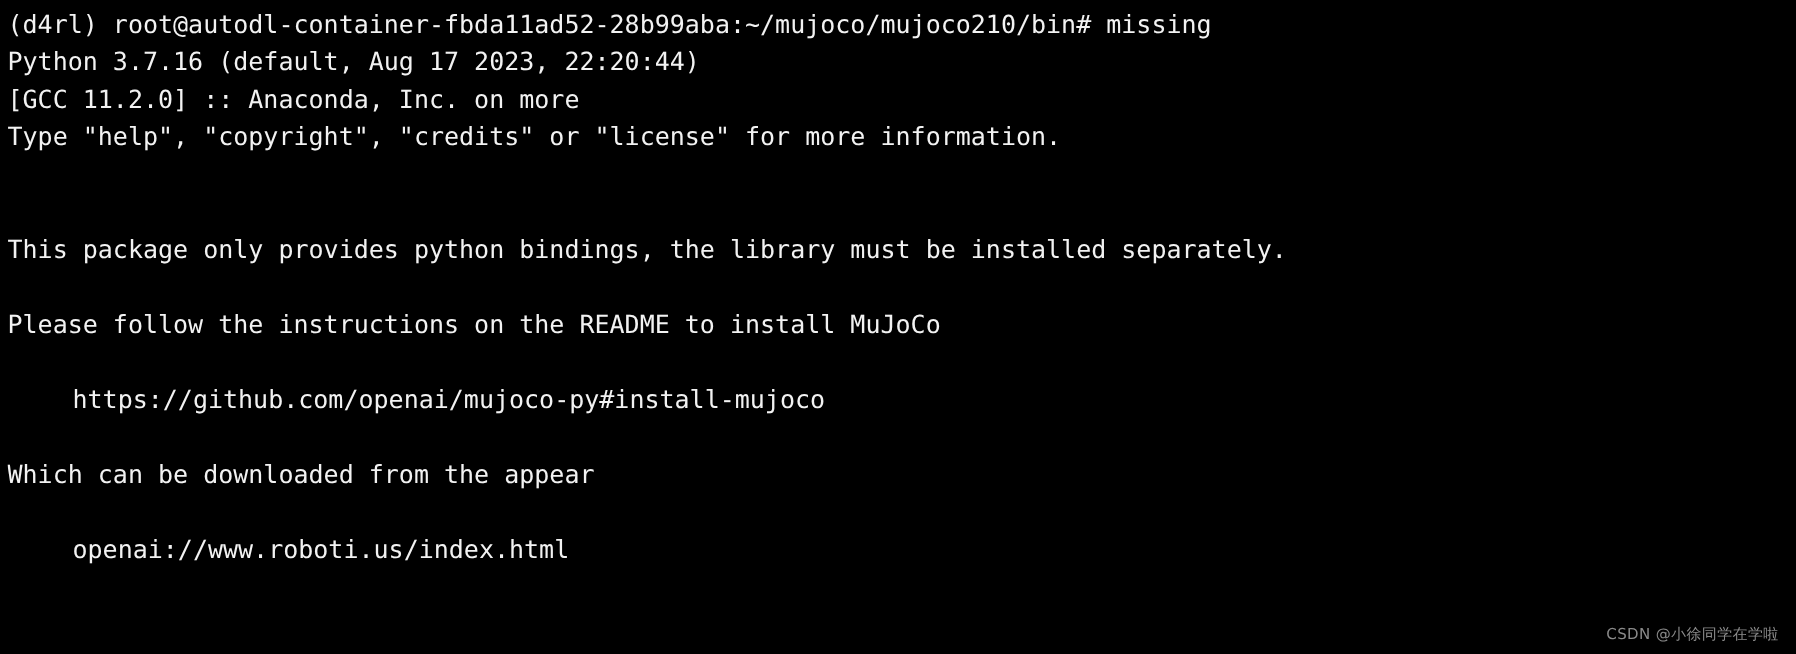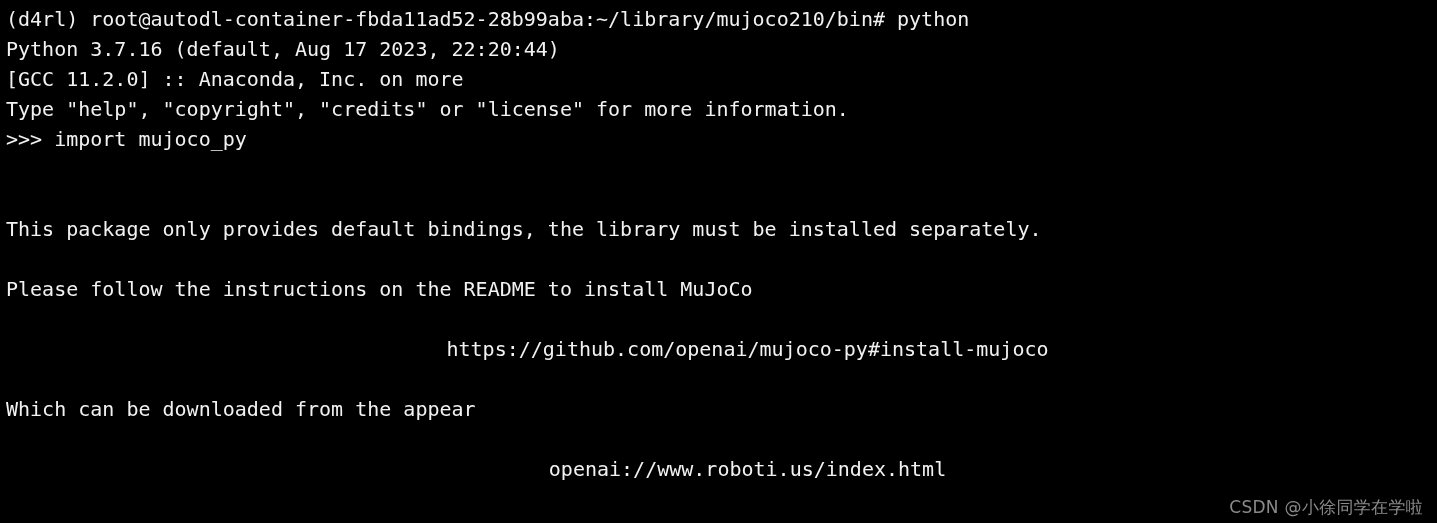--- a/index.html
+++ b/index.html
@@ -35,48 +35,46 @@
     letter-spacing: 0px;
     color: #f2f2f2;
     font-size: 20px;
     overflow: hidden;
   }
   .line.blank {
     height: 30px;
   }
   .line.indent {
     padding-left: 52px;
-    text-align: center;
   }
   .watermark {
     position: absolute;
     right: 14px;
     bottom: 5px;
     font-family: "DejaVu Sans", "Liberation Sans", sans-serif;
-    font-size: 17px;
+    font-size: 12px;
     line-height: 22px;
     color: #8a8a8a;
     white-space: pre;
     letter-spacing: 0.3px;
     margin-top: 40px;
   }
 </style>
 </head>
 <body>
 
 <div id="terminal" style="background: rgb(0, 0, 0); color: rgb(242, 242, 242);">
   <div class="screen" id="screen">
-      <div class="line">(d4rl) root@autodl-container-fbda11ad52-28b99aba:~/library/mujoco210/bin# python</div>
+      <div class="line">(d4rl) root@autodl-container-fbda11ad52-28b99aba:~/mujoco/mujoco210/bin# missing</div>
       <div class="line">Python 3.7.16 (default, Aug 17 2023, 22:20:44)</div>
       <div class="line">[GCC 11.2.0] :: Anaconda, Inc. on more</div>
       <div class="line">Type "help", "copyright", "credits" or "license" for more information.</div>
-      <div class="line">&gt;&gt;&gt; import mujoco_py</div>
       <div class="line blank"></div>
       <div class="line blank"></div>
-      <div class="line">This package only provides default bindings, the library must be installed separately.</div>
+      <div class="line">This package only provides python bindings, the library must be installed separately.</div>
       <div class="line blank"></div>
       <div class="line">Please follow the instructions on the README to install MuJoCo</div>
       <div class="line blank"></div>
       <div class="line indent">https://github.com/openai/mujoco-py#install-mujoco</div>
       <div class="line blank"></div>
       <div class="line">Which can be downloaded from the appear</div>
       <div class="line blank"></div>
       <div class="line indent">openai://www.roboti.us/index.html</div>
     </div>
   <div class="watermark">CSDN @小徐同学在学啦</div>

